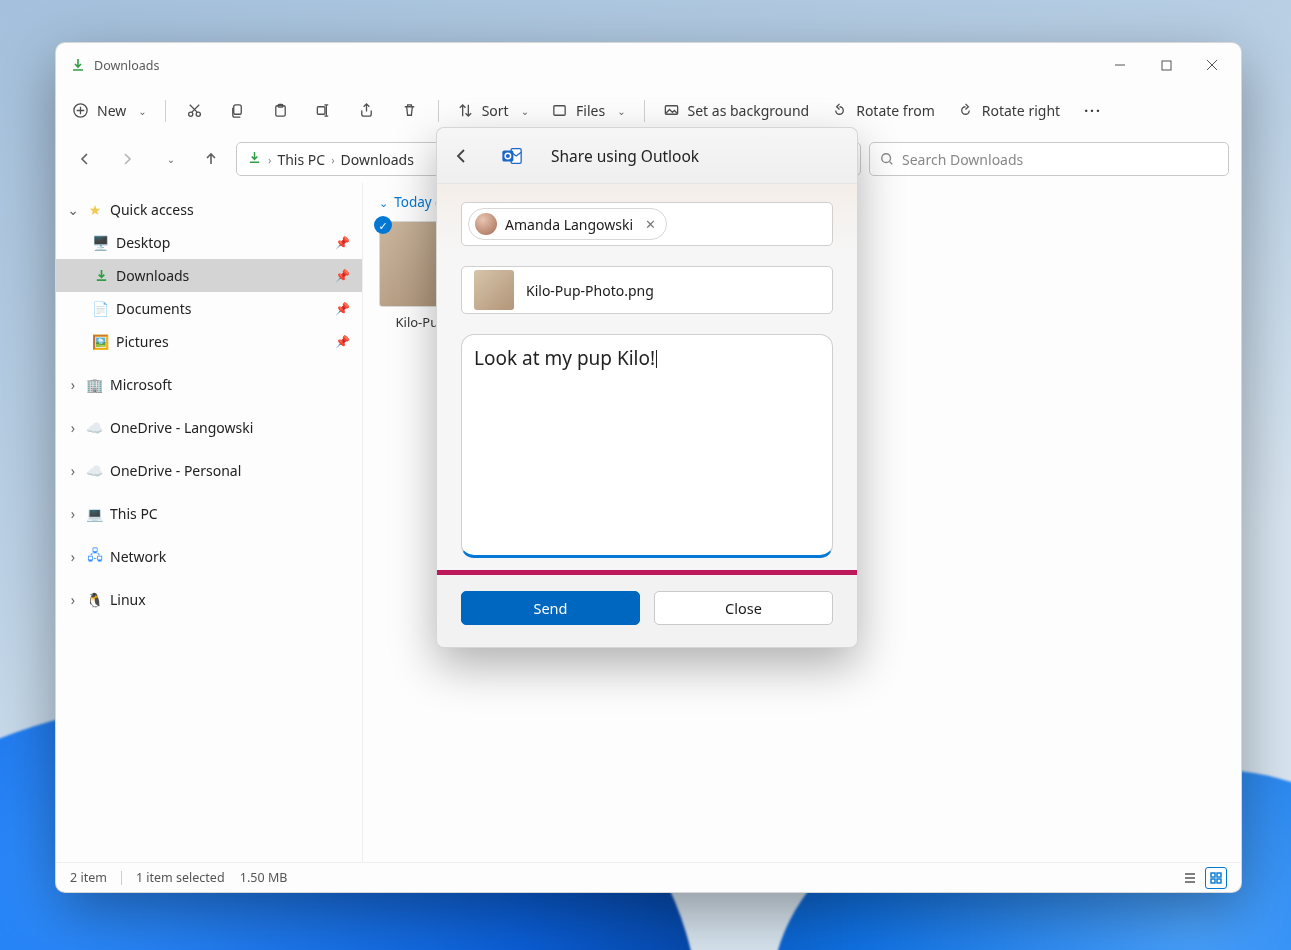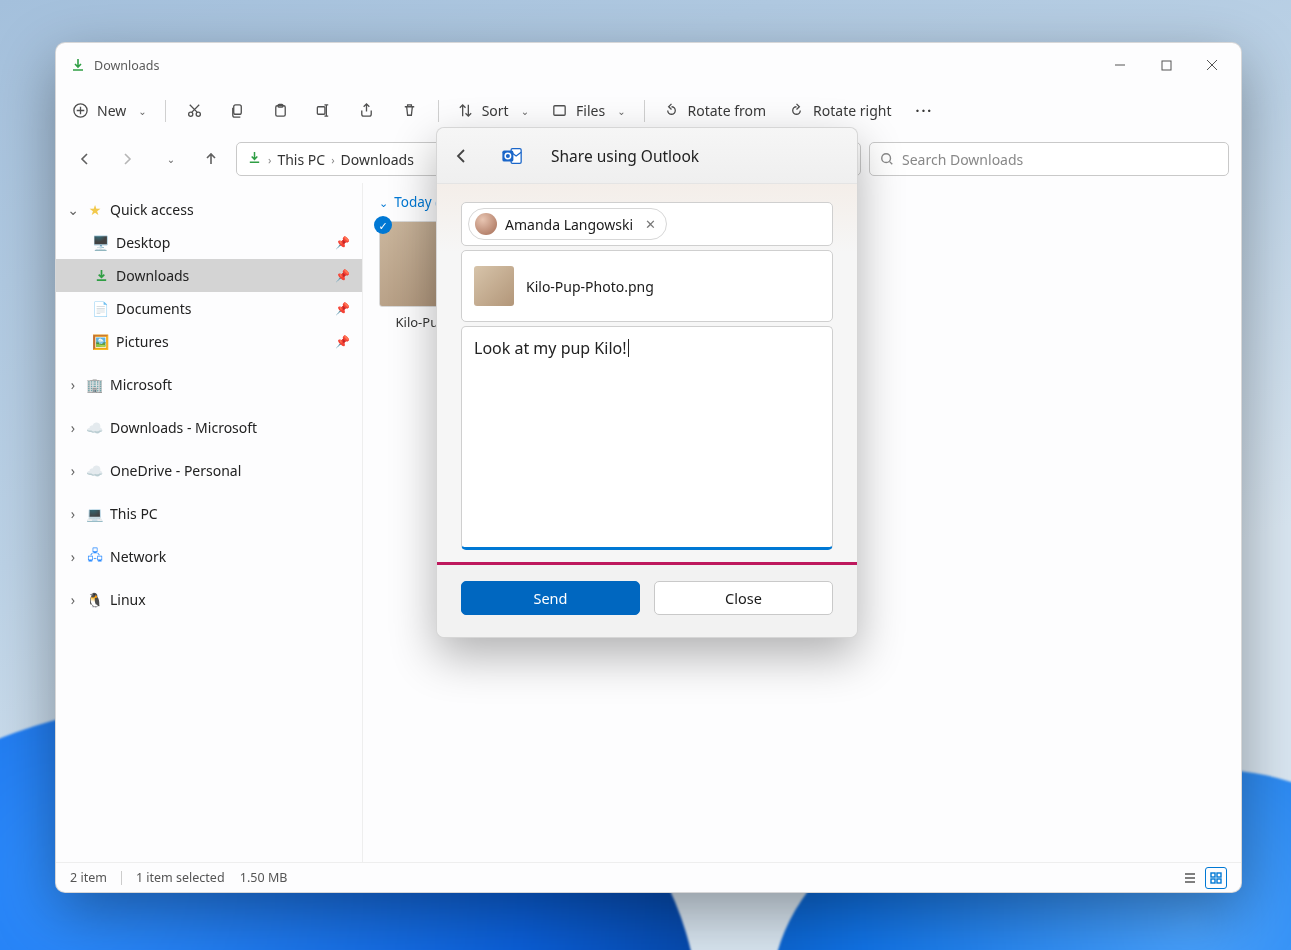--- a/index.html
+++ b/index.html
@@ -115,42 +115,42 @@
     display:flex; flex-direction:column;
   }
   .share-header { height:56px; display:flex; align-items:center; padding:0 14px; gap:28px;
                   border-bottom:1px solid #e4e4e4;
                   background:linear-gradient(#f6f6f6,#efefef);
                   border-radius:8px 8px 0 0;}
   .share-header .back { width:22px;height:22px; display:flex; align-items:center; justify-content:center;
                         color:#444;}
   .share-header .olk { width:22px;height:22px; }
   .share-header .title { font-size:15.5px; color:#222;}
-  .share-body { padding:18px 24px 12px 24px; display:flex; flex-direction:column; gap:4px;
+  .share-body { padding:18px 24px 12px 24px; display:flex; flex-direction:column; gap:20px;
                 background:linear-gradient(180deg,#f4eee9 0%, #f6f6f6 18%, #f6f6f6 100%);}
   .chipbox { min-height:44px; border:1px solid #cfcfcf; border-radius:5px; background:#fff;
              display:flex; align-items:center; padding:4px 6px;}
   .chip { display:flex; align-items:center; gap:8px; border:1px solid #d7d7d7; border-radius:18px;
           padding:4px 10px 4px 6px; background:#fff;}
   .chip .avatar { width:22px;height:22px; border-radius:50%;
                   background:radial-gradient(circle at 35% 30%,#e8c5b2,#a46b54);}
   .chip .x { color:#777; font-size:13px; margin-left:4px;}
   .subjectbox { height:36px; border:1px solid #bfbfbf; border-radius:5px; background:#fff;
                 display:flex; align-items:center; padding:0 12px; font-size:15px;
                 border-bottom:2px solid #8d8d8d;}
-  .attachbox { height:72px; border:1px solid #cfcfcf; border-radius:5px; background:#fff;
+  .attachbox { height:48px; border:1px solid #cfcfcf; border-radius:5px; background:#fff;
                display:flex; align-items:center; gap:12px; padding:0 12px;}
   .attachbox .athumb { width:40px;height:40px; border-radius:3px;
                        background:linear-gradient(135deg,#d7c4aa,#b29679);}
-  .msgbox { height:224px; border:1px solid #cfcfcf; border-radius:5px; background:#fff;
-            padding:10px 12px; font-size:16px; color:#222;
+  .msgbox { height:224px; border:1px solid #cfcfcf; border-radius:13px; background:#fff;
+            padding:10px 12px; font-size:19px; color:#222;
             border-bottom:3px solid var(--blue-accent);}
   .cursor { display:inline-block; width:1px; height:18px; background:#222; vertical-align:-3px;
             margin-left:1px;}
-  .share-footer { padding:16px 24px 22px 24px; display:flex; gap:14px; border-top:3px solid #be185d;
+  .share-footer { padding:16px 24px 22px 24px; display:flex; gap:14px; border-top:5px solid #be185d;
                   background:#f2f2f2; border-radius:0 0 8px 8px;}
   .btn { flex:1; height:34px; border-radius:5px; display:flex; align-items:center; justify-content:center;
          font-size:14.5px; border:1px solid #c9c9c9; background:#fff;}
   .btn.primary { background:var(--win-accent); color:#fff; border-color:var(--win-accent);}
 
   .chev-down-sm { font-size:10px; color:#666; margin-left:4px;}
 </style>
 </head>
 <body>
 
@@ -241,20 +241,27 @@
       <span class="chev-down-sm">⌄</span>
     </div>
     <div class="tbtn">
       <svg viewBox="0 0 18 18">
           <rect x="3" y="4" width="12" height="10" rx="1" stroke-width="1.4"></rect>
         </svg>
       <span>Files</span>
       <span class="chev-down-sm">⌄</span>
     </div>
     <div class="tsep"></div>
+    <div class="tbtn">
+      <svg viewBox="0 0 18 18">
+          <rect x="2.5" y="4" width="13" height="9" rx="1" stroke-width="1.4"></rect>
+          <path d="M3 12l4-4 3 3 2-2 3 3" stroke-width="1.4"></path>
+        </svg>
+      <span>Set as background</span>
+    </div>
     <div class="tbtn">
       <svg viewBox="0 0 18 18">
           <path d="M5 9a4 4 0 108 0 4 4 0 00-4-4" stroke-width="1.4"></path>
           <path d="M9 2l-3 3 3 3" stroke-width="1.4"></path>
         </svg>
       <span>Rotate from</span>
     </div>
     <div class="tbtn">
       <svg viewBox="0 0 18 18">
           <path d="M13 9a4 4 0 11-8 0 4 4 0 014-4" stroke-width="1.4"></path>
@@ -342,21 +349,21 @@
       <div class="tree-gap"></div>
       <div class="tree-row">
         <span class="caret">›</span>
         <span class="icon" style="color:#3b6ea5;">🏢</span>
         <span>Microsoft</span>
       </div>
       <div class="tree-gap"></div>
       <div class="tree-row">
         <span class="caret">›</span>
         <span class="icon" style="color:#0a84ff;">☁️</span>
-        <span>Downloads - Microsoft</span>
+        <span>OneDrive - Langowski</span>
       </div>
       <div class="tree-gap"></div>
       <div class="tree-row">
         <span class="caret">›</span>
         <span class="icon" style="color:#0a84ff;">☁️</span>
         <span>OneDrive - Personal</span>
       </div>
       <div class="tree-gap"></div>
       <div class="tree-row">
         <span class="caret">›</span>

